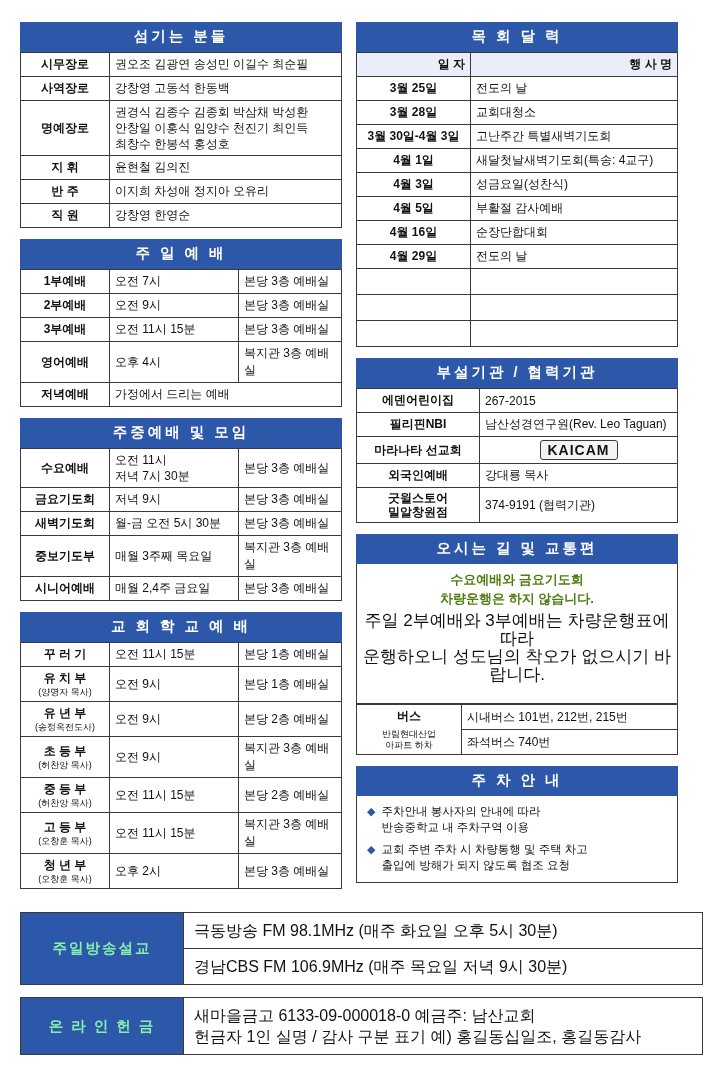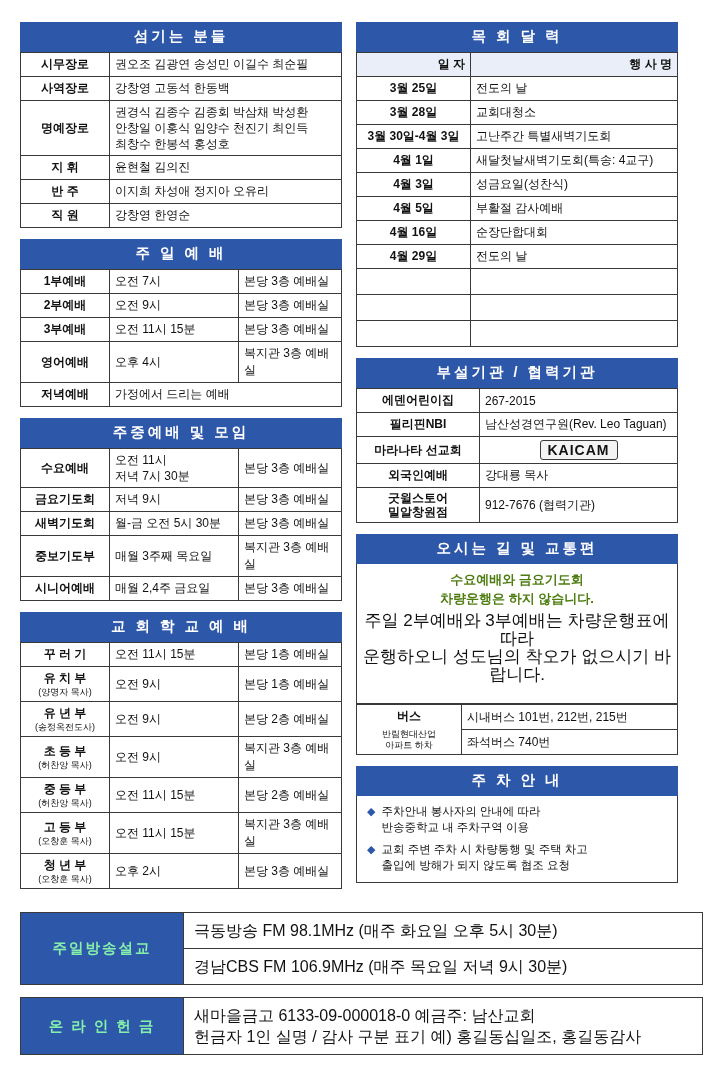--- a/index.html
+++ b/index.html
@@ -295,21 +295,21 @@
               <span class="kaicam">KAICAM</span>
             </td>
           </tr>
           <tr>
             <td class="lbl">외국인예배</td>
             <td>강대룡 목사</td>
           </tr>
           <tr>
             <td class="lbl small" style="white-space:pre-line;line-height:14px">굿윌스토어
 밀알창원점</td>
-            <td>912-7676  (협력기관)</td>
+            <td>374-9191  (협력기관)</td>
           </tr>
         </tbody>
           </table>
       </div>
 
       <div class="blk">
         <div class="hdr">오시는 길 및 교통편</div>
         <div style="border:1px solid #3a3a3a;border-top:none;">
           <div class="center-note">
             <div>수요예배와 금요기도회</div>

